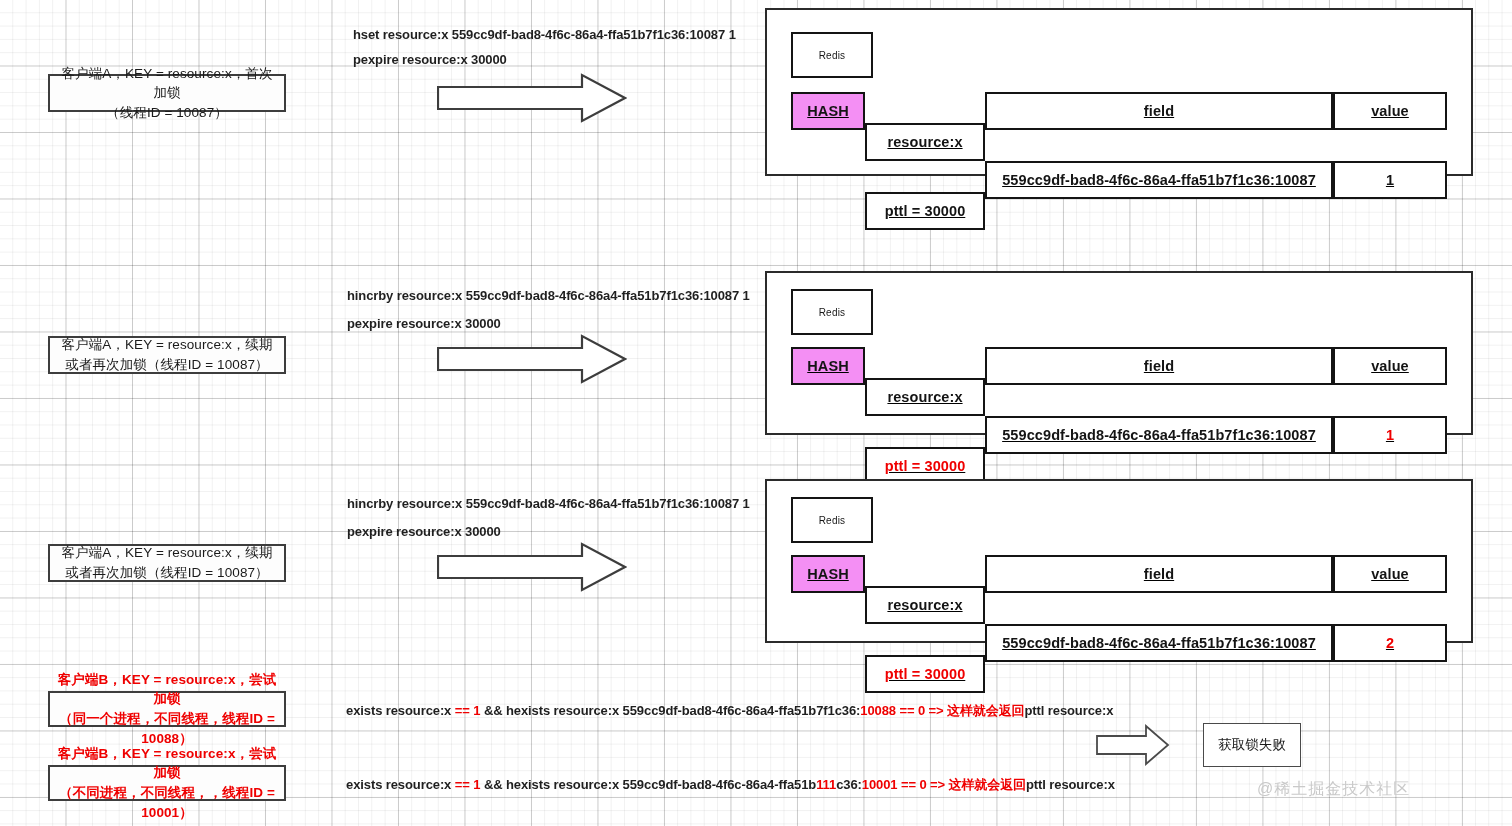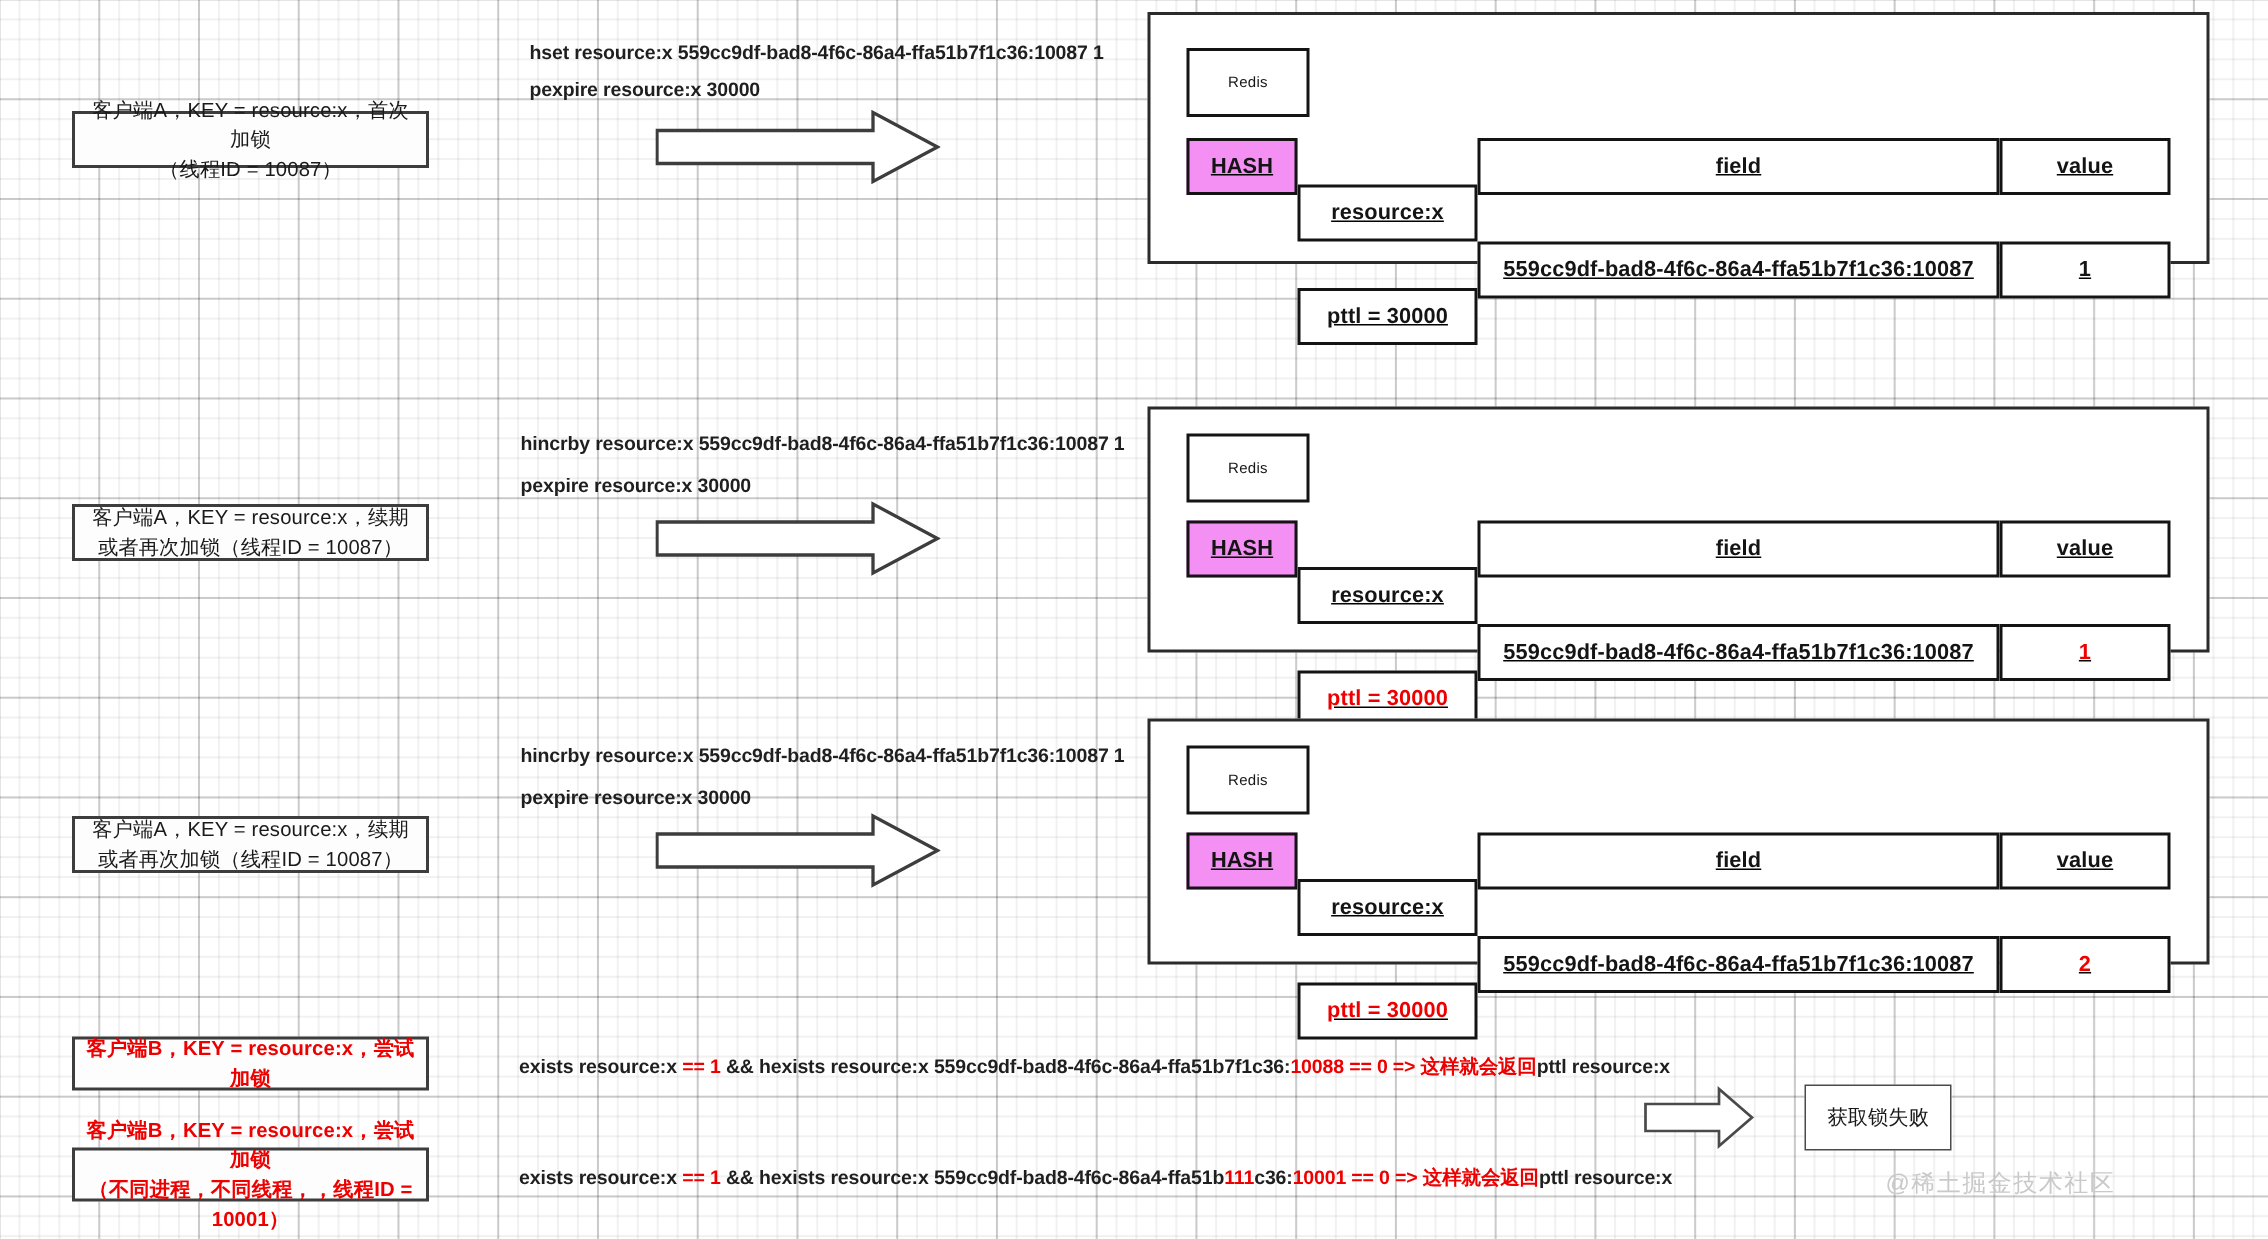--- a/index.html
+++ b/index.html
@@ -240,20 +240,21 @@
         <div class="cell c-key row-h red">pttl = 30000</div>
         <div class="cell c-field row-h">559cc9df-bad8-4f6c-86a4-ffa51b7f1c36:10087</div>
         <div class="cell c-val row-h red">2</div>
       </div>
     </div>
   </div>
 
   <div class="abs client-box red" style="left:48px; top:691px; width:238px; height:36px;">
     <div class="cb-inner">
       <div>客户端B，KEY = resource:x，尝试加锁</div>
+      <div>（同一个进程，不同线程，线程ID = 10088）</div>
     </div>
   </div>
 
   <div class="abs cmd" style="left:346px; top:702px;">
     <span>exists resource:x </span><span class="r">== 1</span><span> &amp;&amp; hexists resource:x 559cc9df-bad8-4f6c-86a4-ffa51b7f1c36:</span><span class="r">10088 == 0</span><span class="r">  =&gt; 这样就会返回</span><span>pttl resource:x</span>
   </div>
 
   <div class="abs client-box red" style="left:48px; top:765px; width:238px; height:36px;">
     <div class="cb-inner">
       <div>客户端B，KEY = resource:x，尝试加锁</div>

